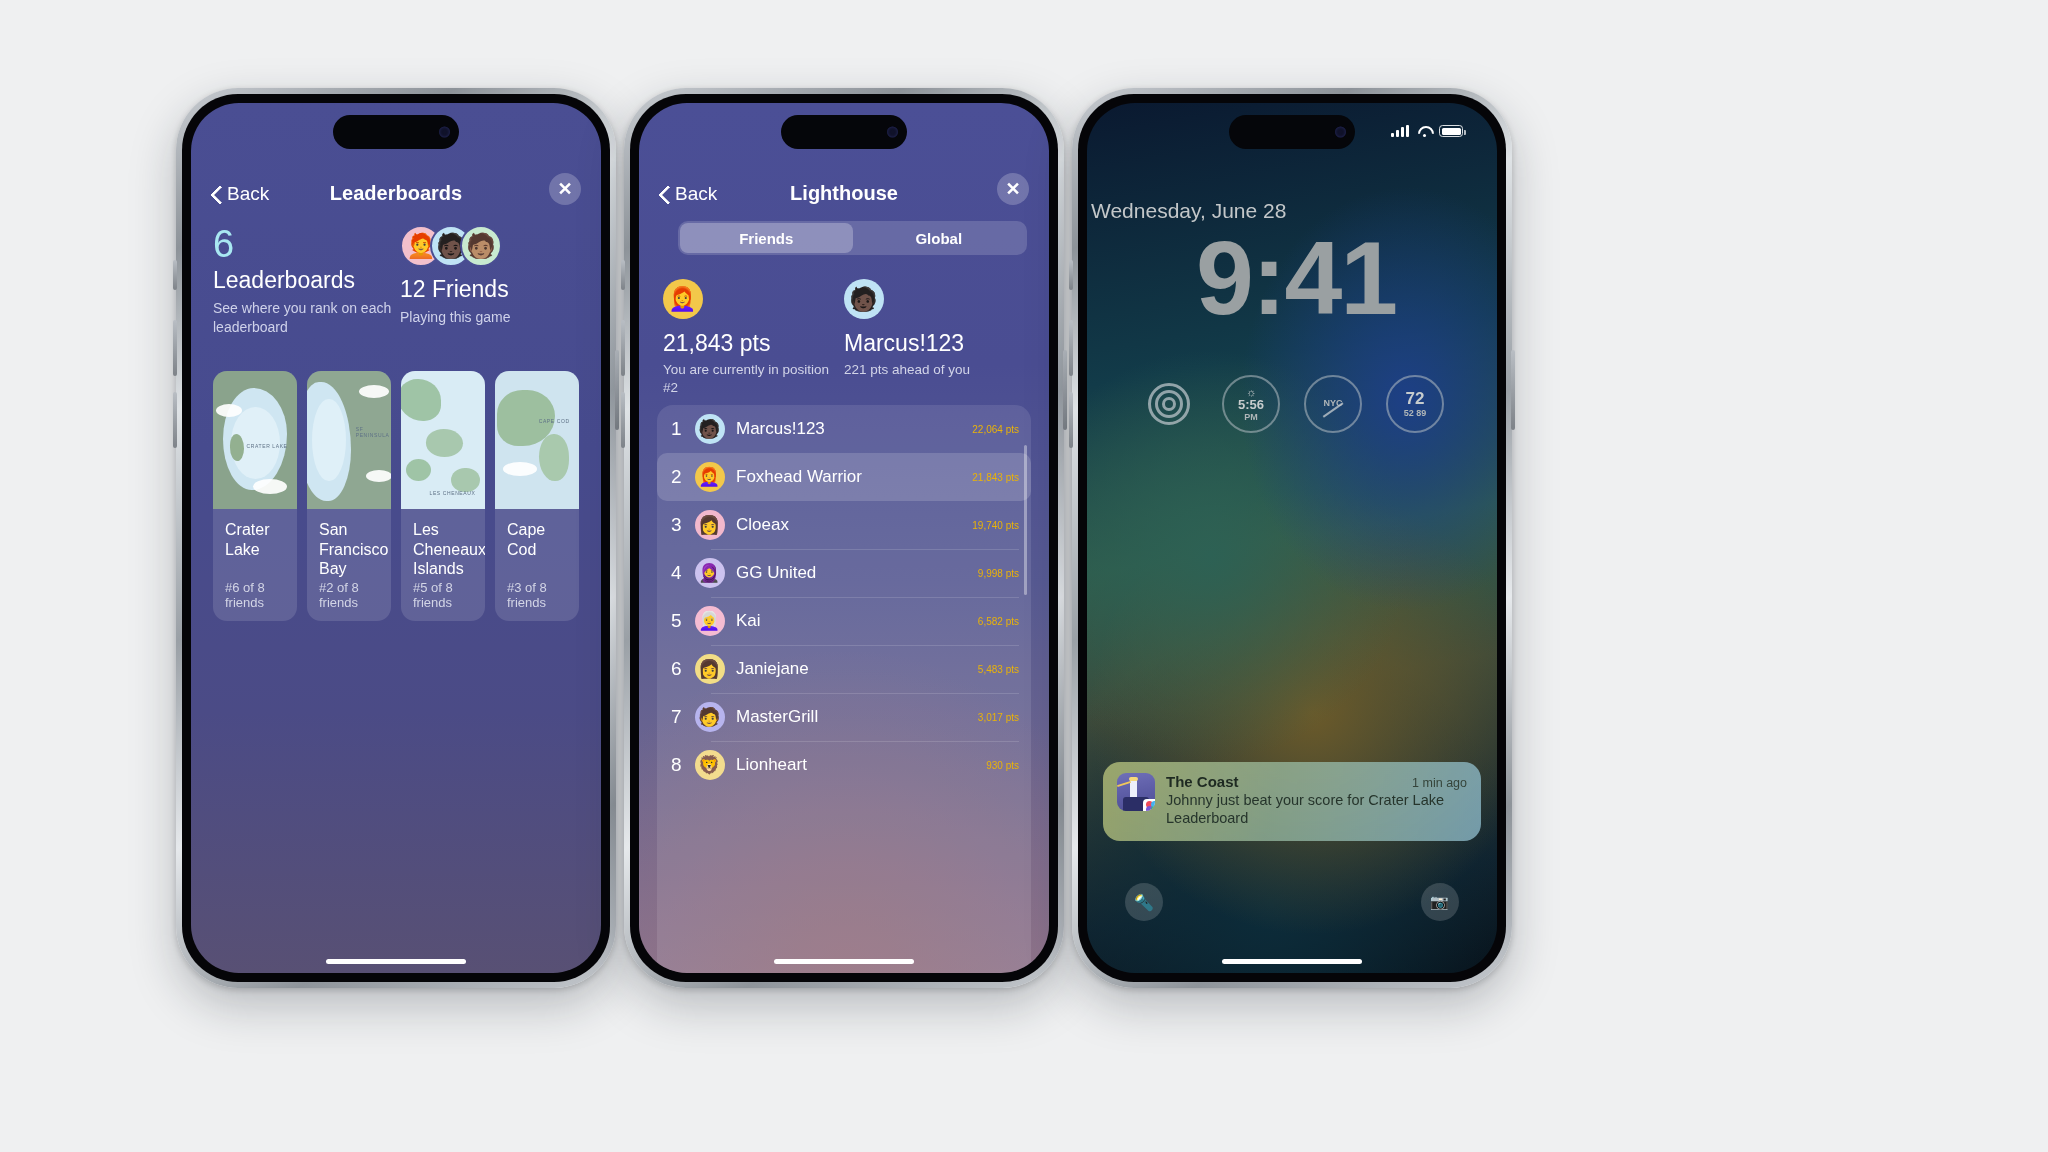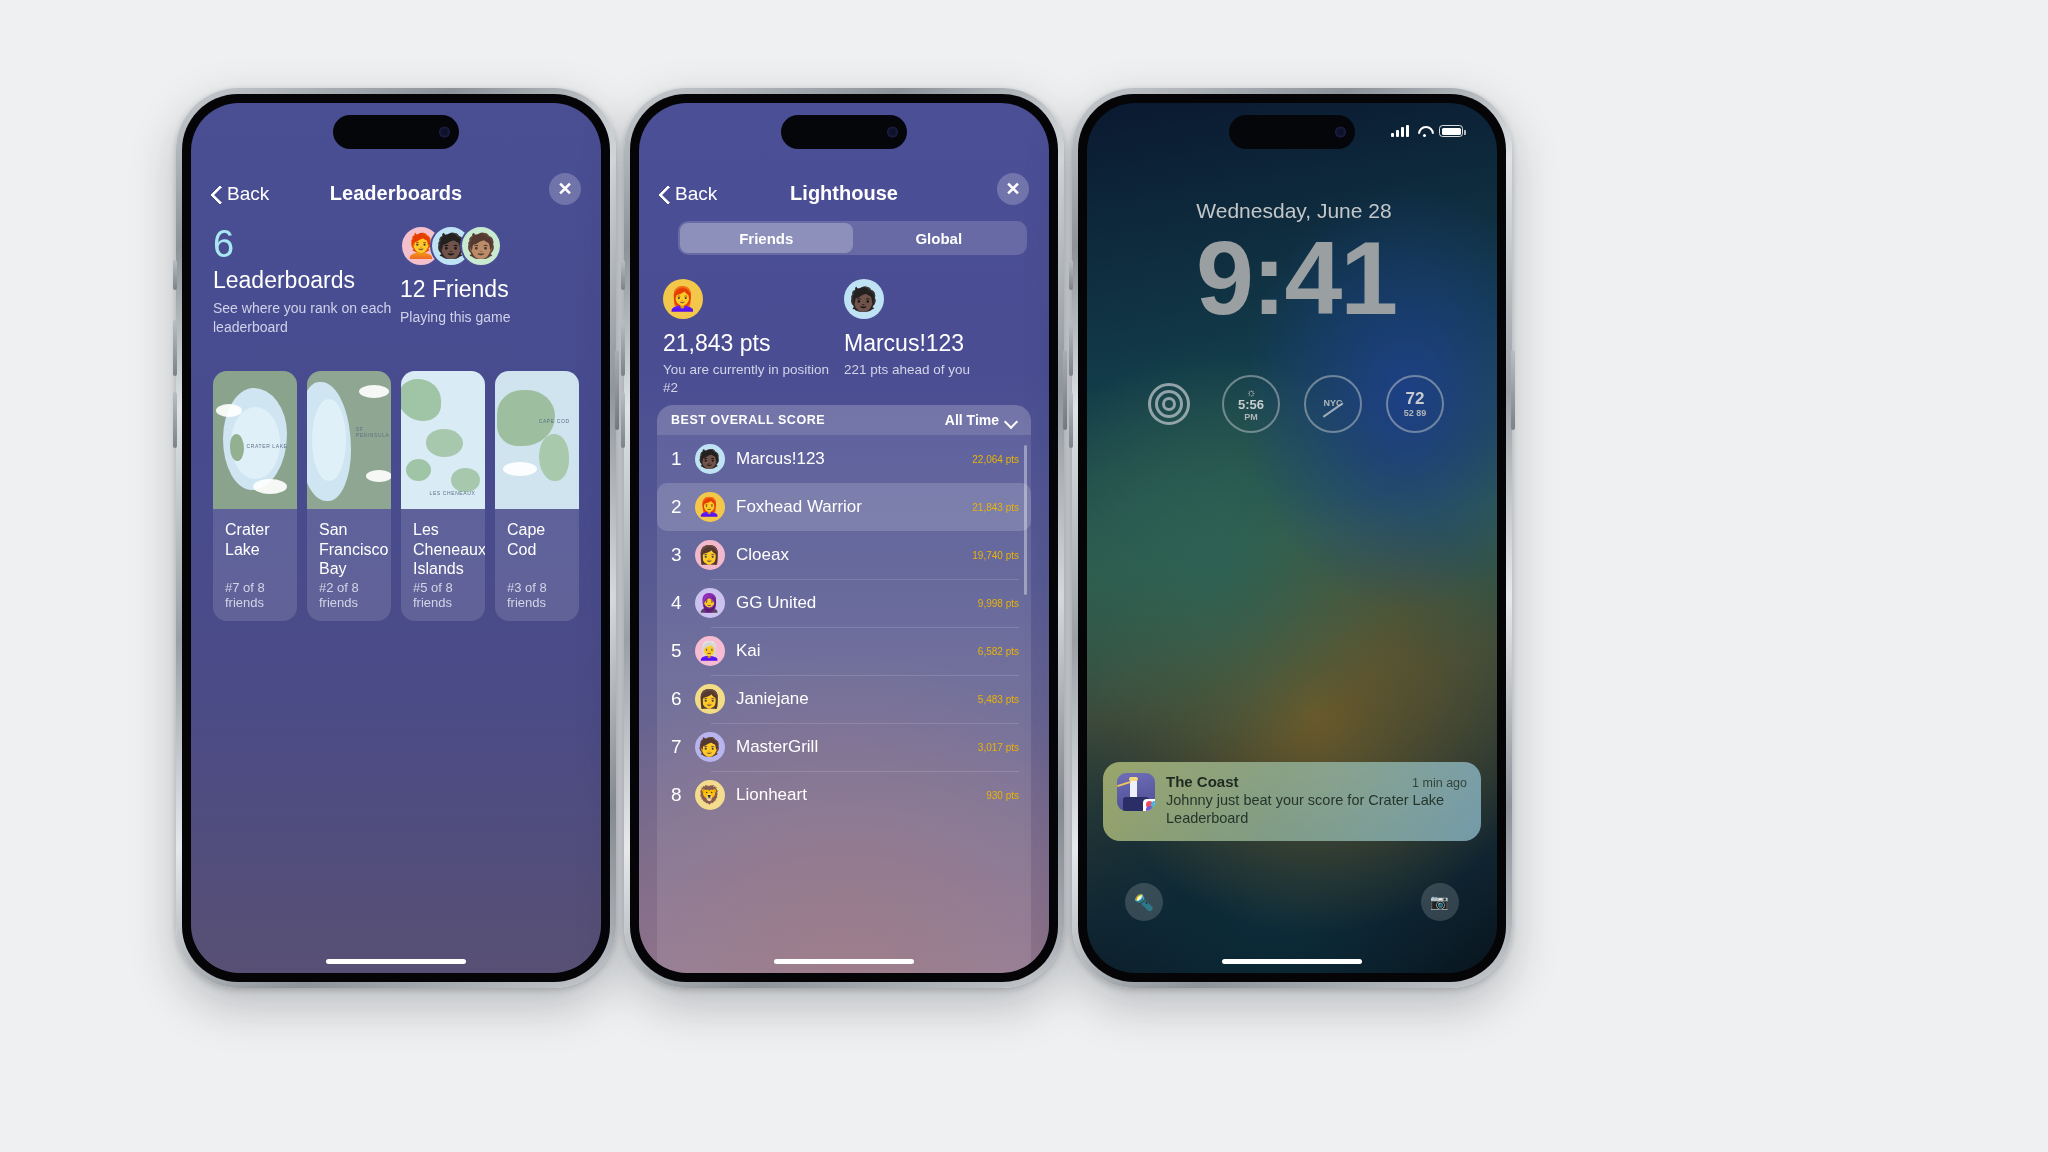--- a/index.html
+++ b/index.html
@@ -199,21 +199,21 @@
   .wifi:before{
     content:""; position:absolute; left:2px; top:1px; width:12px; height:12px;
     border:2.5px solid #fff; border-radius:50%;
     clip-path: polygon(0 0,100% 0,100% 48%,0 48%);
   }
   .wifi:after{ content:""; position:absolute; left:6.5px; bottom:0; width:3.5px; height:3.5px; background:#fff; border-radius:50%; }
   .batt { width:24px; height:12px; border:1.6px solid rgba(255,255,255,.85); border-radius:3.5px; position:relative; }
   .batt:before{ content:""; position:absolute; inset:1.5px; background:#fff; border-radius:1.5px; }
   .batt:after{ content:""; position:absolute; right:-3.5px; top:3.5px; width:2px; height:5px; background:rgba(255,255,255,.7); border-radius:0 1px 1px 0; }
 
-  .ls-date { position:absolute; top:96px; left:4px; right:0; text-align:center; color:#c3c7c9; font-size:21px; }
+  .ls-date { position:absolute; top:96px; left:4px; right:0; text-align:left; color:#c3c7c9; font-size:21px; }
   .ls-time { position:absolute; top:116px; left:8px; right:0; text-align:center; color:#9aa0a2; font-size:104px; font-weight:700; letter-spacing:-2px; }
   .ls-widgets { position:absolute; top:272px; left:0; right:0; display:flex; justify-content:center; gap:24px; }
   .w { width:58px; height:58px; border-radius:50%; position:relative; display:flex; flex-direction:column; align-items:center; justify-content:center; color:#b9bec0; }
   .w-ring { border:2px solid rgba(180,190,195,.55); }
   .w-t { font-size:13px; font-weight:600; line-height:1.05; color:#c7cccd; }
   .w-s { font-size:9px; font-weight:600; color:#b0b6b8; }
   .rings i { position:absolute; border-radius:50%; border:3px solid rgba(185,195,200,.75); }
 
   .notif {
     position: absolute; left: 16px; right: 16px; bottom: 132px;
@@ -293,21 +293,21 @@
               <div class="water" style="left:12%;top:12%;width:76%;height:74%"></div>
               <div class="water2" style="left:22%;top:26%;width:58%;height:52%;background:#e0f0f8"></div>
               <div class="water2" style="left:20%;top:46%;width:17%;height:19%;background:#93b090;border-radius:44% 56% 48% 52%"></div>
               <div class="cloud" style="left:4%;top:24%;width:26px;height:13px"></div>
               <div class="cloud" style="left:48%;top:78%;width:34px;height:15px"></div>
               <div class="maplbl" style="left:40%;top:52%">CRATER LAKE</div>
             </div>
             <div class="lb-body">
               <div class="lb-name">Crater Lake</div>
             </div>
-            <div class="lb-rank">#7 of 8 friends</div>
+            <div class="lb-rank">#6 of 8 friends</div>
           </div>
 
           <div class="lb-card">
             <div class="lb-thumb map-b">
               <div class="water" style="left:-10%;top:8%;width:62%;height:86%;background:#cfe6f2;border-radius:40% 60% 45% 55%"></div>
               <div class="water2" style="left:6%;top:20%;width:40%;height:60%;background:#dff0f8"></div>
               <div class="cloud" style="left:62%;top:10%;width:30px;height:13px"></div>
               <div class="cloud" style="left:70%;top:72%;width:26px;height:12px"></div>
               <div class="maplbl" style="left:58%;top:40%">SF PENINSULA</div>
             </div>
@@ -383,27 +383,20 @@
             <div class="lh-sub">You are currently in position #2</div>
           </div>
           <div class="lh-col">
             <div class="lh-av" style="background:#bfe3f5">🧑🏿</div>
             <div class="lh-score">Marcus!123</div>
             <div class="lh-sub">221 pts ahead of you</div>
           </div>
         </div>
 
         <div class="lb-panel">
-          <div class="lb-head">
-            <div class="lb-head-t">BEST OVERALL SCORE</div>
-            <div class="lb-head-r">
-              <span>All Time</span>
-              <span class="chev-d"></span>
-            </div>
-          </div>
 
           <div class="lb-row">
             <div class="rk">1</div>
             <div class="rav" style="background:#bfe3f5">🧑🏿</div>
             <div class="rnm">Marcus!123</div>
             <div class="rpt">22,064 pts</div>
           </div>
           <div class="lb-row me">
             <div class="rk">2</div>
             <div class="rav" style="background:#f3c84a">👩‍🦰</div>

